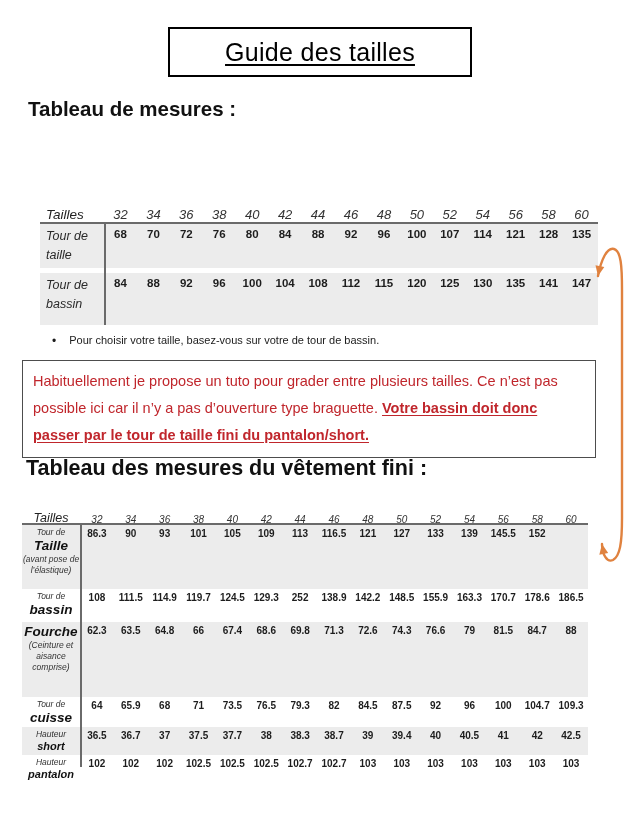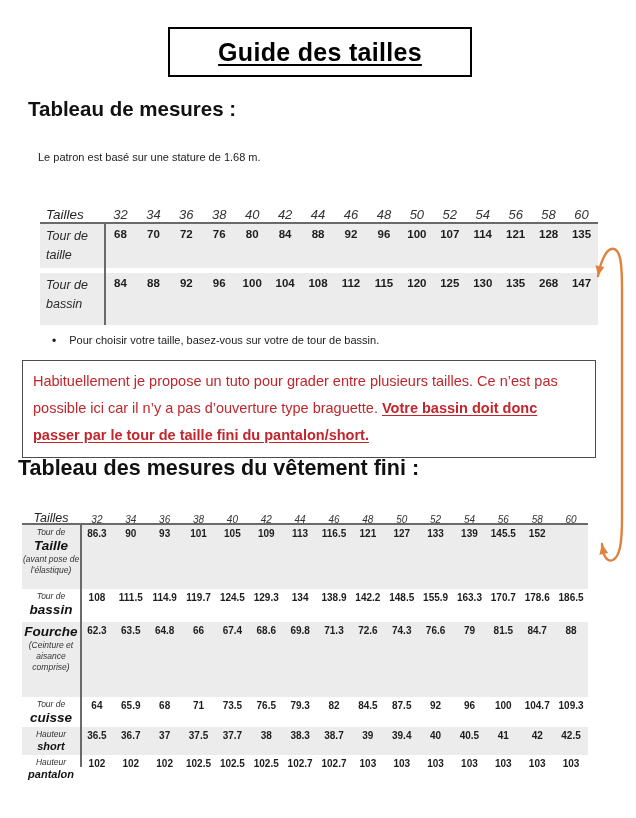--- a/index.html
+++ b/index.html
@@ -13,25 +13,25 @@
     position:relative;width:636px;height:818px;background:#fff;overflow:hidden;
     font-family:"Liberation Sans","DejaVu Sans",sans-serif;color:#1a1a1a;
   }
 
   
   .title-box{
     position:absolute;left:168px;top:27px;width:300px;height:46px;
     border:2px solid #000;background:#fff;
     display:flex;align-items:center;justify-content:center;
   }
-  .title-text{font-size:25px;font-weight:bold;text-decoration:underline;text-underline-offset:3px;color:#000;letter-spacing:.3px;}
+  .title-text{font-size:25px;font-weight:normal;text-decoration:underline;text-underline-offset:3px;color:#000;letter-spacing:.3px;}
 
   .h1{position:absolute;font-weight:bold;color:#111;white-space:nowrap;text-align:right;}
   #heading1{left:28px;top:97px;font-size:20.5px;}
-  #heading2{left:18px;top:456px;font-size:21.5px;}
+  #heading2{left:26px;top:456px;font-size:21.5px;}
 
   .note{position:absolute;left:38px;top:151px;font-size:11px;color:#222;}
 
   
   .mtable{position:absolute;}
   #table1{left:40px;top:198px;width:558px;}
   #table2{left:22px;top:503px;width:566px;}
   .trow{display:grid;}
   .t1 .trow{grid-template-columns:64px repeat(15,1fr);}
   .t2 .trow{grid-template-columns:58px repeat(15,1fr);}
@@ -81,21 +81,20 @@
 <body>
 
 <div class="page">
 
   <div class="title-box">
     <span class="title-text">Guide des tailles</span>
   </div>
 
   <div class="h1" id="heading1">Tableau de mesures :</div>
 
-  <div class="note">Le patron est basé sur une stature de 1.68 m.</div>
 
   <div id="table1" class="mtable t1">
     <div class="vline v1"></div>
   <div class="trow thead">
         <div class="cell label-cell header-label">Tailles</div>
         <div class="cell size-cell">32</div>
         <div class="cell size-cell">34</div>
         <div class="cell size-cell">36</div>
         <div class="cell size-cell">38</div>
         <div class="cell size-cell">40</div>
@@ -143,21 +142,21 @@
         <div class="cell value-cell">96</div>
         <div class="cell value-cell">100</div>
         <div class="cell value-cell">104</div>
         <div class="cell value-cell">108</div>
         <div class="cell value-cell">112</div>
         <div class="cell value-cell">115</div>
         <div class="cell value-cell">120</div>
         <div class="cell value-cell">125</div>
         <div class="cell value-cell">130</div>
         <div class="cell value-cell">135</div>
-        <div class="cell value-cell">268</div>
+        <div class="cell value-cell">141</div>
         <div class="cell value-cell">147</div>
       </div>
     </div>
 
   <div class="bullet-row">
     <span class="bullet-dot">•</span>
     <span class="bullet-text">Pour choisir votre taille, basez-vous sur votre de tour de bassin.</span>
   </div>
 
   <div class="warning-box">
@@ -211,21 +210,21 @@
         <div class="cell label-cell">
           <span class="seg-small">Tour de</span>
           <span class="seg-bold">bassin</span>
         </div>
         <div class="cell value-cell">108</div>
         <div class="cell value-cell">111.5</div>
         <div class="cell value-cell">114.9</div>
         <div class="cell value-cell">119.7</div>
         <div class="cell value-cell">124.5</div>
         <div class="cell value-cell">129.3</div>
-        <div class="cell value-cell">134</div>
+        <div class="cell value-cell">252</div>
         <div class="cell value-cell">138.9</div>
         <div class="cell value-cell">142.2</div>
         <div class="cell value-cell">148.5</div>
         <div class="cell value-cell">155.9</div>
         <div class="cell value-cell">163.3</div>
         <div class="cell value-cell">170.7</div>
         <div class="cell value-cell">178.6</div>
         <div class="cell value-cell">186.5</div>
       </div>
       <div class="trow body band" style="height: 75px;">

